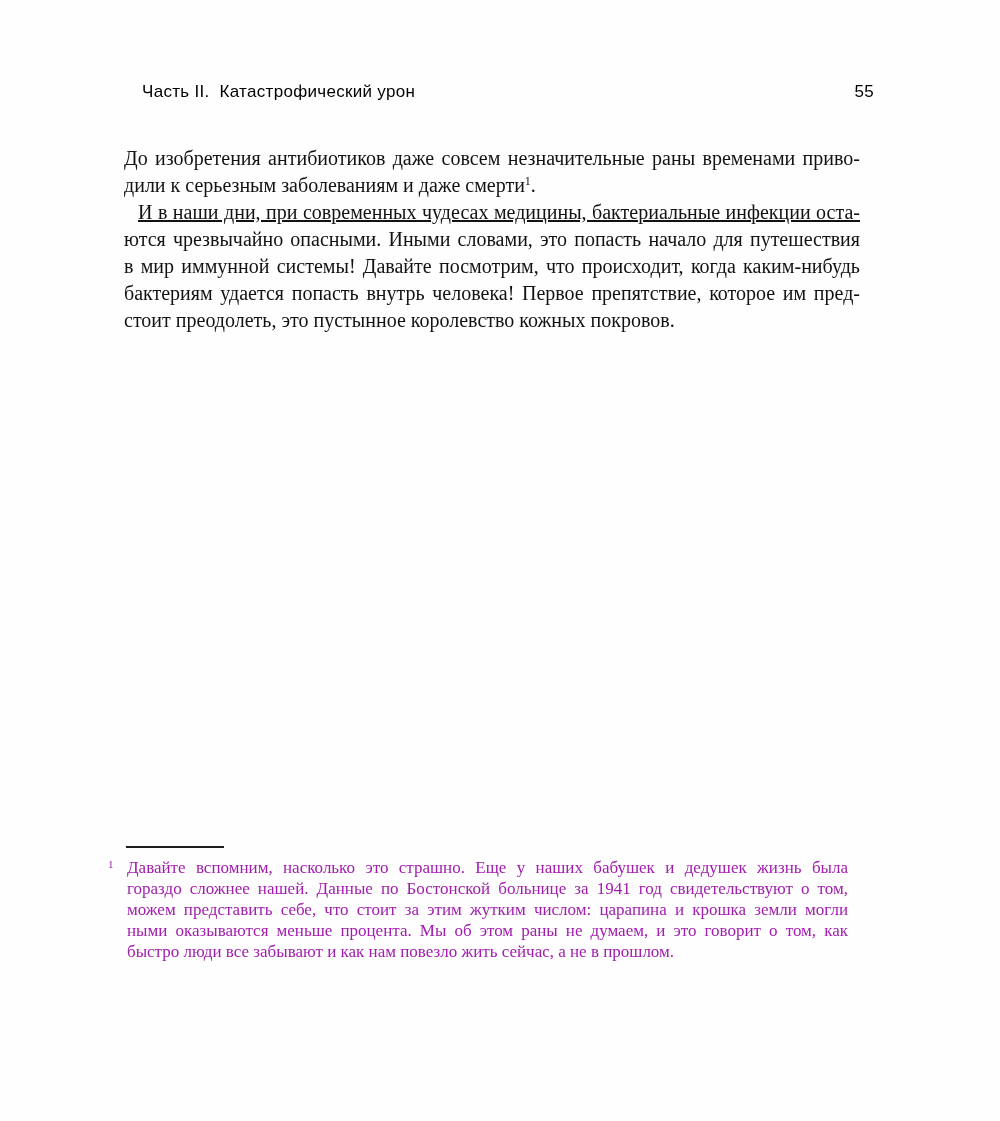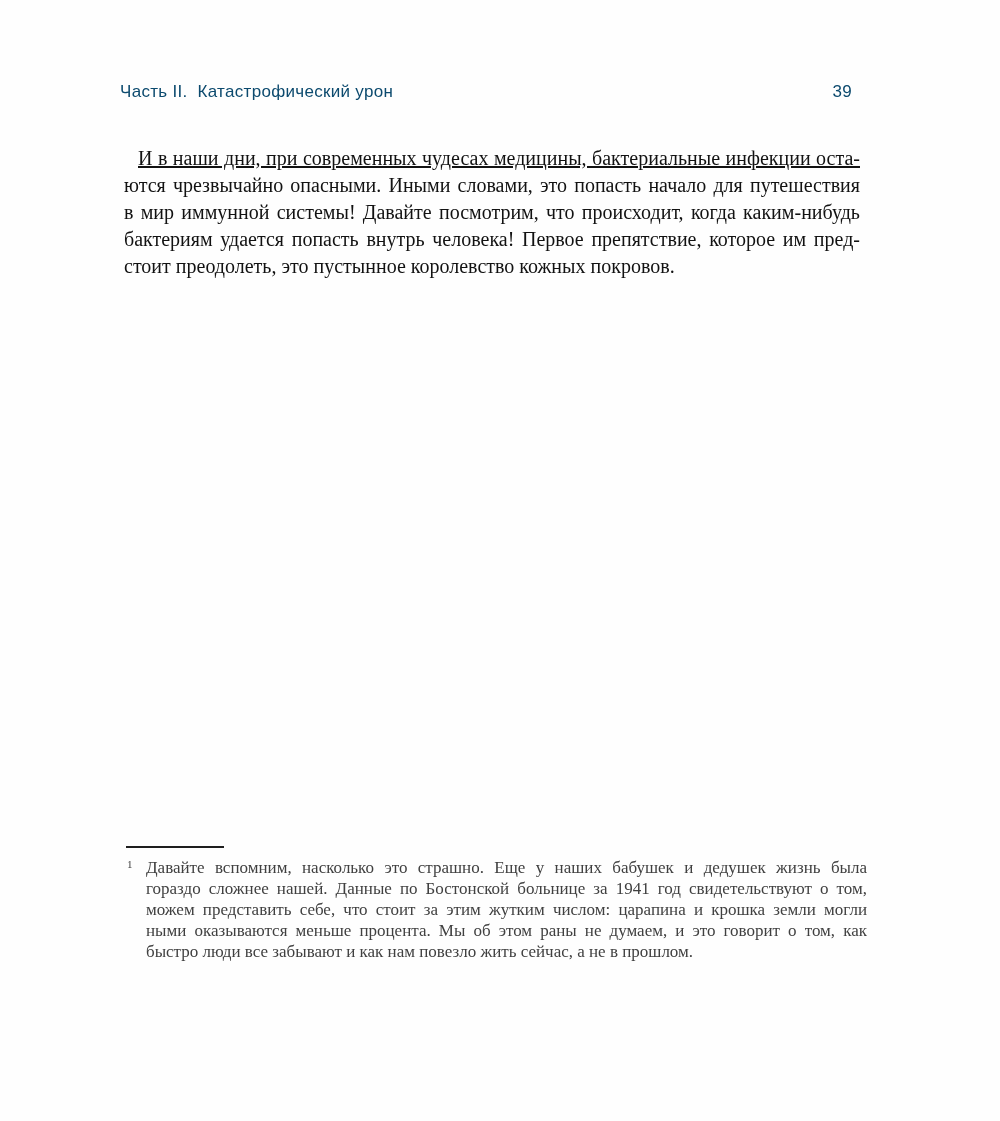--- a/index.html
+++ b/index.html
@@ -17,29 +17,29 @@
   }
   .page {
     position: absolute;
     inset: 0;
     background: #fefefe;
   }
   
   .page-header {
     position: absolute;
     top: 82px;
-    left: 120px;
+    left: 142px;
     width: 732px;
     display: flex;
     justify-content: space-between;
     align-items: baseline;
     font-family: "Liberation Sans", sans-serif;
     font-size: 17px;
     letter-spacing: 0.3px;
-    color: #0c4a6e;
+    color: #000000;
   }
   .running-title .part-section {
     margin-right: 10px;
   }
   
   .body-block {
     position: absolute;
     top: 145px;
     left: 124px;
     width: 736px;
@@ -69,25 +69,25 @@
     position: absolute;
     top: 846px;
     left: 126px;
     width: 98px;
     height: 2px;
     background: #1e1e1e;
   }
   .footnote-block {
     position: absolute;
     top: 857px;
-    left: 127px;
+    left: 108px;
     width: 740px;
     font-size: 17px;
     line-height: 21px;
-    color: #404040;
+    color: #a21caf;
   }
   .fn-line {
     text-align: justify;
     text-align-last: justify;
     padding-left: 19px;
   }
   .fn-line.fn-first {
     padding-left: 0;
   }
   .fn-line.fn-last {
@@ -103,24 +103,28 @@
 </style>
 </head>
 <body>
 
 <div class="page">
 
   <div class="page-header">
     <div class="running-title">
       <span class="part-section">Часть II.</span><span>Катастрофический урон</span>
     </div>
-    <div class="page-number">39</div>
+    <div class="page-number">55</div>
   </div>
 
   <div class="body-block">
+    <div>
+      <div class="line">До изобретения антибиотиков даже совсем незначительные раны временами приво-</div>
+      <div class="line lastline"><span>дили к серьезным заболеваниям и даже смерти</span><sup class="ref">1</sup><span>.</span></div>
+    </div>
     <div>
       <div class="line firstline-indent">И в наши дни, при современных чудесах медицины, бактериальные инфекции оста-</div>
       <div class="line">ются чрезвычайно опасными. Иными словами, это попасть начало для путешествия</div>
       <div class="line">в мир иммунной системы! Давайте посмотрим, что происходит, когда каким-нибудь</div>
       <div class="line">бактериям удается попасть внутрь человека! Первое препятствие, которое им пред-</div>
       <div class="line lastline">стоит преодолеть, это пустынное королевство кожных покровов.</div>
     </div>
   </div>
 
   <div class="footnote-rule"></div>

